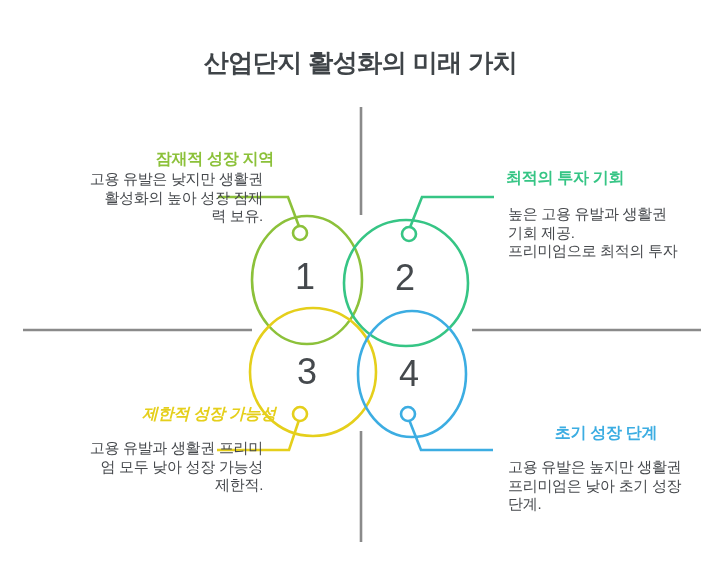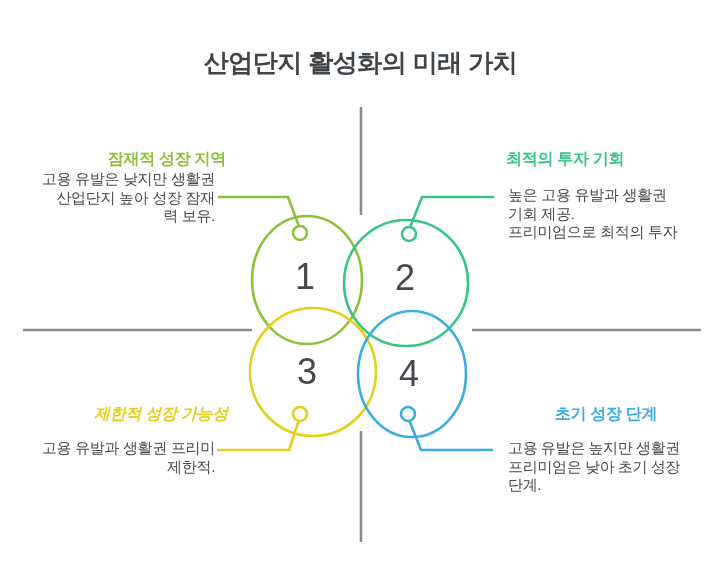--- a/index.html
+++ b/index.html
@@ -29,22 +29,22 @@
     position:absolute;font-size:16px;font-weight:bold;letter-spacing:-0.3px;
   }
   .q-label.c1{color:var(--q1);}
   .q-label.c2{color:var(--q2);}
   .q-label.c3{color:var(--q3);font-style:italic;}
   .q-label.c4{color:var(--q4);text-align:center;}
   .q-desc{
     position:absolute;font-size:15px;line-height:18.6px;color:var(--text);
     letter-spacing:-0.3px;
   }
-  .align-right{text-align:right;}
-  .align-left{text-align:left;}
+  .align-right{text-align:right;margin-left:48px;}
+  .align-left{text-align:left;margin-top:19px;}
 </style>
 </head>
 <body>
 
 <div class="canvas">
 
   <div class="page-title">산업단지 활성화의 미래 가치</div>
 
   <svg class="diagram" width="721" height="588" viewBox="0 0 721 588">
 
@@ -70,37 +70,38 @@
 
     <text class="circle-number" x="305" y="289">1</text>
     <text class="circle-number" x="405" y="290">2</text>
     <text class="circle-number" x="307" y="384">3</text>
     <text class="circle-number" x="409" y="386">4</text>
   </svg>
 
   <div class="q-label c1 align-right" style="left:40px;top:149px;width:186px;">잠재적 성장 지역</div>
   <div class="q-desc align-right" style="left:40px;top:170px;width:175px;">
     <div>고용 유발은 낮지만 생활권</div>
-    <div>산업단지 높아 성장 잠재</div>
+    <div>활성화의 높아 성장 잠재</div>
     <div>력 보유.</div>
   </div>
 
   <div class="q-label c2 align-left" style="left:506px;top:149px;width:200px;">최적의 투자 기회</div>
   <div class="q-desc align-left" style="left:508px;top:186px;width:200px;">
     <div>높은 고용 유발과 생활권</div>
     <div>기회 제공.</div>
     <div>프리미엄으로 최적의 투자</div>
   </div>
 
   <div class="q-label c3 align-right" style="left:40px;top:404px;width:188px;">제한적 성장 가능성</div>
   <div class="q-desc align-right" style="left:40px;top:439px;width:175px;">
     <div>고용 유발과 생활권 프리미</div>
+    <div>엄 모두 낮아 성장 가능성</div>
     <div>제한적.</div>
   </div>
 
   <div class="q-label c4 align-left" style="left:506px;top:404px;width:200px;">초기 성장 단계</div>
-  <div class="q-desc align-left" style="left:508px;top:439px;width:200px;font-family:Liberation Serif, serif;">
+  <div class="q-desc align-left" style="left:508px;top:439px;width:200px;">
     <div>고용 유발은 높지만 생활권</div>
     <div>프리미엄은 낮아 초기 성장</div>
     <div>단계.</div>
   </div>
 
 </div>
 
 </body></html>

